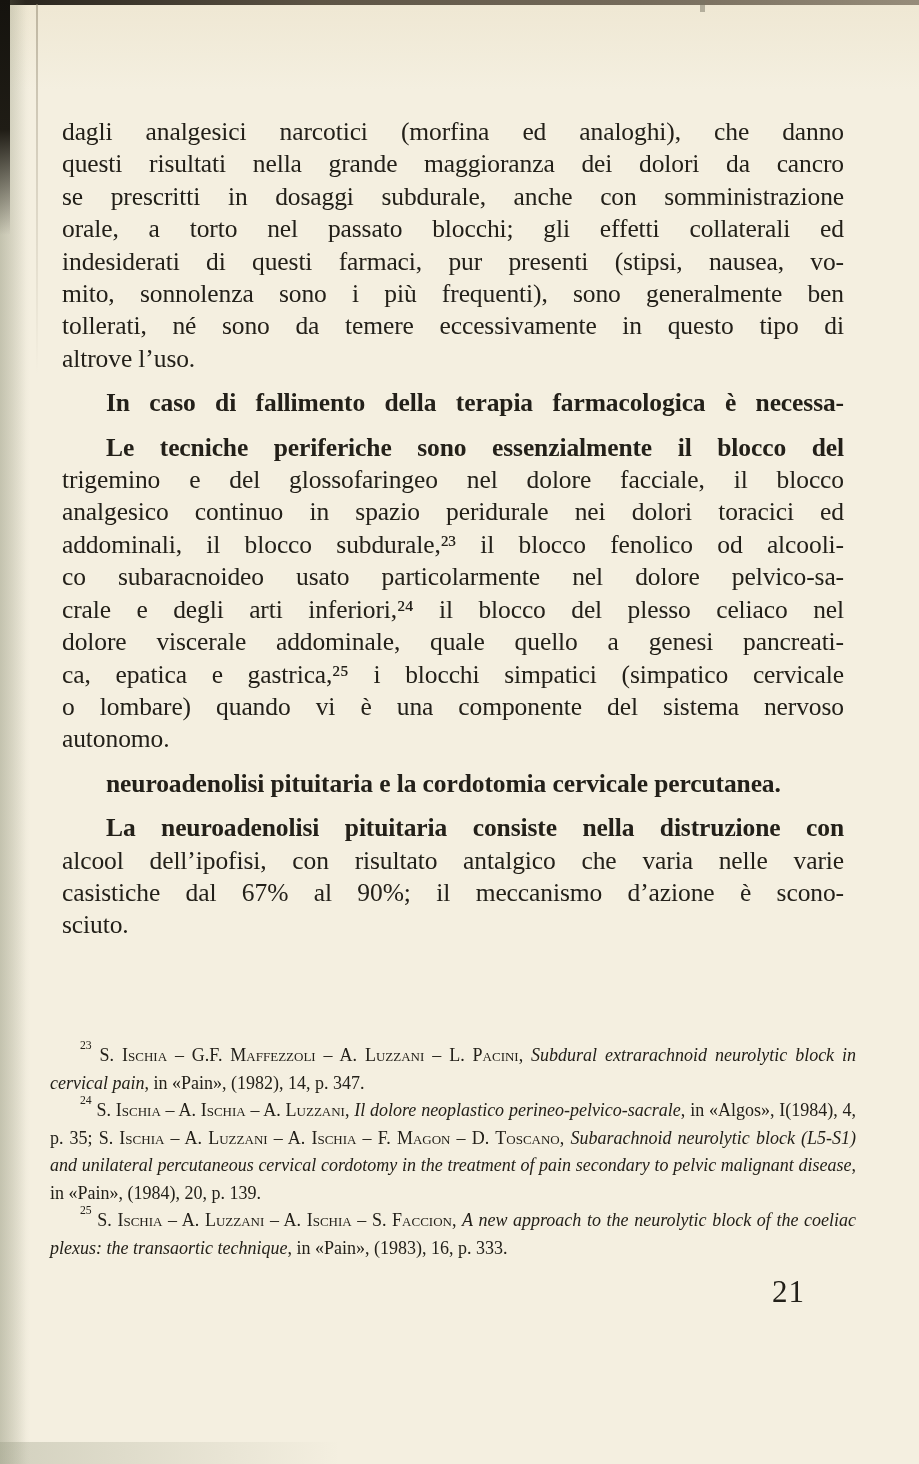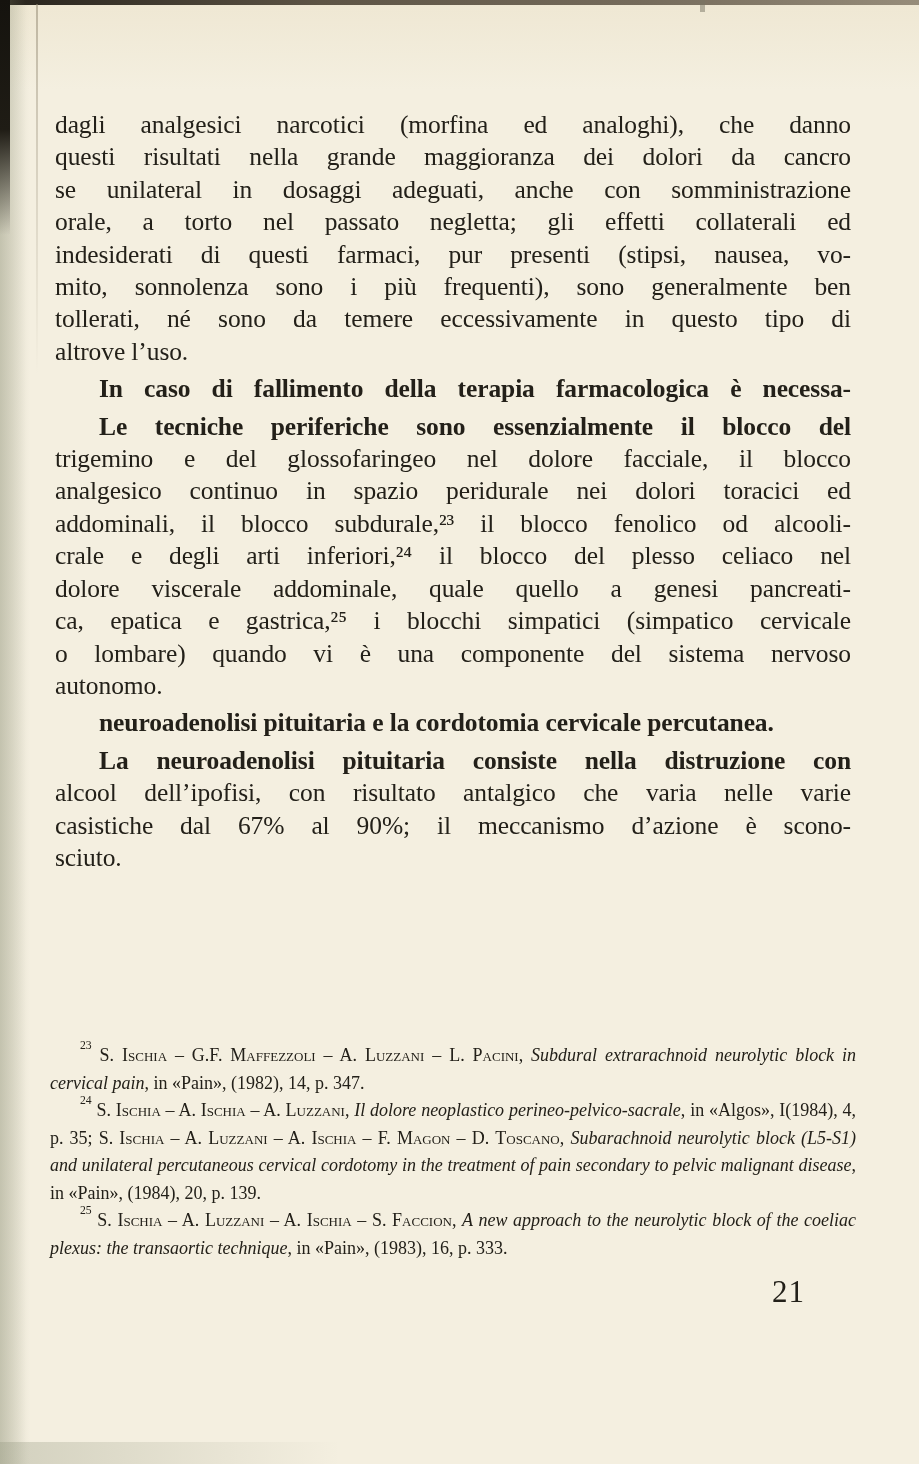--- a/index.html
+++ b/index.html
@@ -19,21 +19,21 @@
   .edge-left{position:absolute;top:0;left:0;width:26px;height:100%;
     background:linear-gradient(90deg,rgba(148,150,126,.30),rgba(148,150,126,0));}
   .crease{position:absolute;top:4px;left:36px;width:2px;height:370px;
     background:linear-gradient(180deg,rgba(150,140,118,.55),rgba(150,140,118,0));}
   .topright-mark{position:absolute;top:0;left:700px;width:5px;height:12px;background:rgba(120,115,100,.5);}
   .bottom-smudge{position:absolute;left:0;bottom:0;width:340px;height:22px;
     background:linear-gradient(90deg,rgba(148,152,128,.35),rgba(148,152,128,0));}
 
   .body-text{position:absolute;left:50px;top:104px;width:806px;
     font-size:25.5px;line-height:32.4px;letter-spacing:-0.1px;}
-  .para{margin:5px;}
+  .para{margin:12px;}
   .bline{text-align:justify;text-align-last:justify;}
   .bline.last{text-align-last:left;}
   .para.indent .bline:first-child{text-indent:44px;font-weight:bold;}
 
   .footnotes{position:absolute;left:50px;top:1042px;width:806px;
     font-size:18px;line-height:27.5px;}
   .fnote{margin:0;text-align:justify;text-indent:30px;}
   .fnote sup{font-size:.65em;line-height:0;position:relative;top:-0.45em;}
   .sc{font-variant:small-caps;}
   .it{font-style:italic;}
@@ -48,35 +48,36 @@
   <div class="edge-left"></div>
   <div class="corner-strip"></div>
   <div class="crease"></div>
   <div class="topright-mark"></div>
   <div class="bottom-smudge"></div>
 
   <div class="body-text">
       <div class="para">
         <div class="bline">dagli analgesici narcotici (morfina ed analoghi), che danno</div>
         <div class="bline">questi risultati nella grande maggioranza dei dolori da cancro</div>
-        <div class="bline">se unilateral in dosaggi adeguati, anche con somministrazione</div>
-        <div class="bline">orale, a torto nel passato negletta; gli effetti collaterali ed</div>
+        <div class="bline">se prescritti in dosaggi subdurale, anche con somministrazione</div>
+        <div class="bline">orale, a torto nel passato blocchi; gli effetti collaterali ed</div>
         <div class="bline">indesiderati di questi farmaci, pur presenti (stipsi, nausea, vo-</div>
         <div class="bline">mito, sonnolenza sono i più frequenti), sono generalmente ben</div>
         <div class="bline">tollerati, né sono da temere eccessivamente in questo tipo di</div>
         <div class="bline last">altrove l’uso.</div>
       </div>
       <div class="para indent">
         <div class="bline">In caso di fallimento della terapia farmacologica è necessa-</div>
       </div>
       <div class="para indent">
         <div class="bline">Le tecniche periferiche sono essenzialmente il blocco del</div>
         <div class="bline">trigemino e del glossofaringeo nel dolore facciale, il blocco</div>
         <div class="bline">analgesico continuo in spazio peridurale nei dolori toracici ed</div>
         <div class="bline">addominali, il blocco subdurale,²³ il blocco fenolico od alcooli-</div>
+        <div class="bline">co subaracnoideo usato particolarmente nel dolore pelvico-sa-</div>
         <div class="bline">crale e degli arti inferiori,²⁴ il blocco del plesso celiaco nel</div>
         <div class="bline">dolore viscerale addominale, quale quello a genesi pancreati-</div>
         <div class="bline">ca, epatica e gastrica,²⁵ i blocchi simpatici (simpatico cervicale</div>
         <div class="bline">o lombare) quando vi è una componente del sistema nervoso</div>
         <div class="bline last">autonomo.</div>
       </div>
       <div class="para indent">
         <div class="bline last">neuroadenolisi pituitaria e la cordotomia cervicale percutanea.</div>
       </div>
       <div class="para indent">

